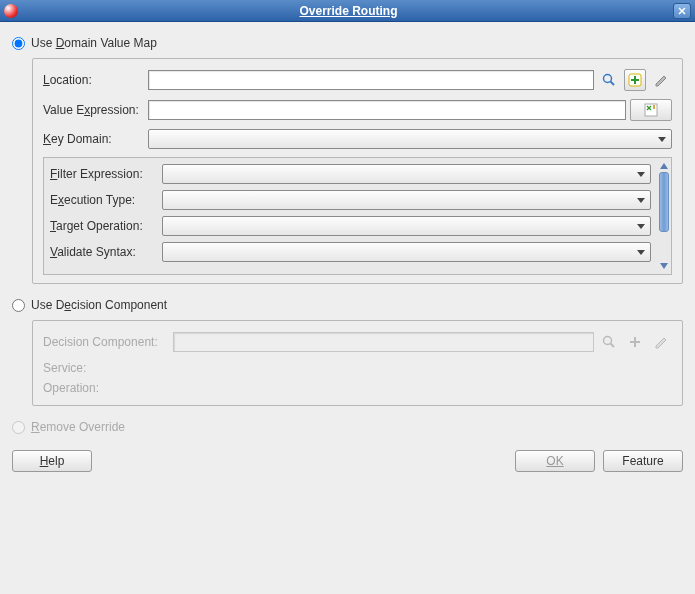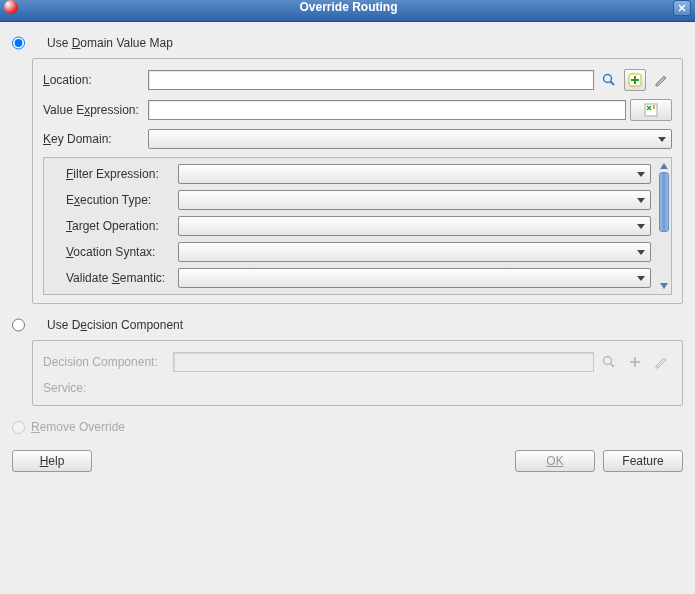--- a/index.html
+++ b/index.html
@@ -10,46 +10,47 @@
     color: #333;
     background: #eee;
     width: 695px;
     height: 594px;
     overflow: hidden;
   }
   .titlebar {
     height: 22px;
     background: linear-gradient(#5a8cc8, #2c62a8);
     display: flex;
-    align-items: flex-start;
+    align-items: center;
     padding: 0 4px;
     color: #fff;
     font-weight: bold;
     border-bottom: 1px solid #1a4a88;
+    text-decoration: underline;
   }
   .titlebar-icon {
     width: 14px; height: 14px;
     border-radius: 50%;
     background: radial-gradient(circle at 30% 30%, #fff, #e33 60%, #900);
     margin-right: 6px;
   }
   .titlebar-title { flex: 1; text-align: center; }
   .titlebar-close {
     width: 18px; height: 16px;
     background: linear-gradient(#89b4e6,#5a8cc8);
     border: 1px solid #2c5a98;
     border-radius: 3px;
     color: #fff;
     font-size: 11px;
     display: flex; align-items: center; justify-content: center;
     cursor: pointer;
   }
   .content { padding: 14px 12px 8px 12px; }
   .radio-row {
-    display: flex; margin-bottom: 8px; gap: 16px;
+    display: flex; align-items: center; margin-bottom: 8px;
   }
   input[type=radio] { margin: 0 6px 0 0; }
   .group {
     border: 1px solid #b8b8b8;
     border-radius: 2px;
     background: #eee;
     padding: 10px 10px 8px 10px;
     margin: 0 0 14px 20px;
   }
   .group.disabled { color: #aaa; }
@@ -97,21 +98,21 @@
   }
   .headers {
     display: flex;
     font-weight: bold;
     padding: 10px 0 10px 2px;
   }
   .headers .col1 { width: 112px; }
   .inner-scroll {
     border: 1px solid #b8b8b8;
     background: #e9e9e9;
-    padding: 6px 4px 6px 22px;
+    padding: 6px 4px 6px 6px;
     position: relative;
   }
   .inner-rows { padding-right: 16px; }
   .scrolltrack {
     position: absolute; right: 2px; top: 4px; bottom: 4px;
     width: 10px;
   }
   .scroll-arrow {
     width: 10px; height: 8px; display:flex; align-items:center; justify-content:center;
   }
@@ -223,27 +224,21 @@
           <div class="combo"></div>
         </div>
         <div class="row tight">
           <div class="label narrow">
             <span></span><span class="underline">T</span><span>arget Operation:</span>
           </div>
           <div class="combo"></div>
         </div>
         <div class="row tight">
           <div class="label narrow">
-            <span></span><span class="underline">V</span><span>ocation Syntax:</span>
-          </div>
-          <div class="combo"></div>
-        </div>
-        <div class="row tight" style="margin-bottom:0">
-          <div class="label narrow">
-            <span>Validate </span><span class="underline">S</span><span>emantic:</span>
+            <span></span><span class="underline">V</span><span>alidate Syntax:</span>
           </div>
           <div class="combo"></div>
         </div>
       </div>
       <div class="scrolltrack">
         <div class="scroll-arrow" style="position:absolute;top:0;">
           <svg width="8" height="6">
               <path d="M4 0 L8 6 L0 6 Z" fill="#5a7db3"></path>
             </svg>
         </div>
@@ -280,20 +275,21 @@
             <rect x="2" y="6" width="10" height="2" fill="#bbb"></rect>
           </svg>
       </div>
       <div class="icon-btn">
         <svg width="16" height="16" viewBox="0 0 16 16">
             <path d="M3 12 L11 4 L13 6 L5 14 L3 14 Z" fill="#ddd" stroke="#bbb"></path>
           </svg>
       </div>
     </div>
     <div class="svc-row">Service:</div>
+    <div class="svc-row">Operation:</div>
   </div>
 
   <div class="remove-row">
     <input type="radio" disabled="" style="">
     <span>
       <span></span><span class="underline">R</span><span>emove Override</span>
     </span>
   </div>
 </div>
 

